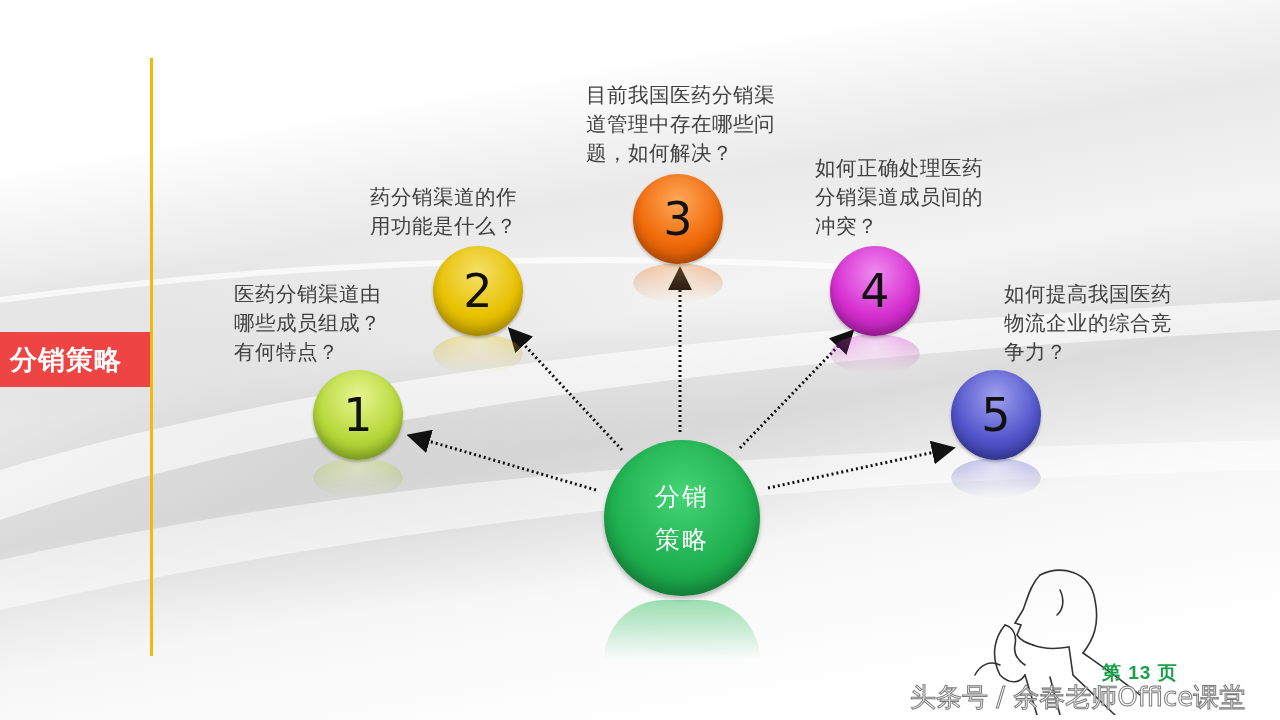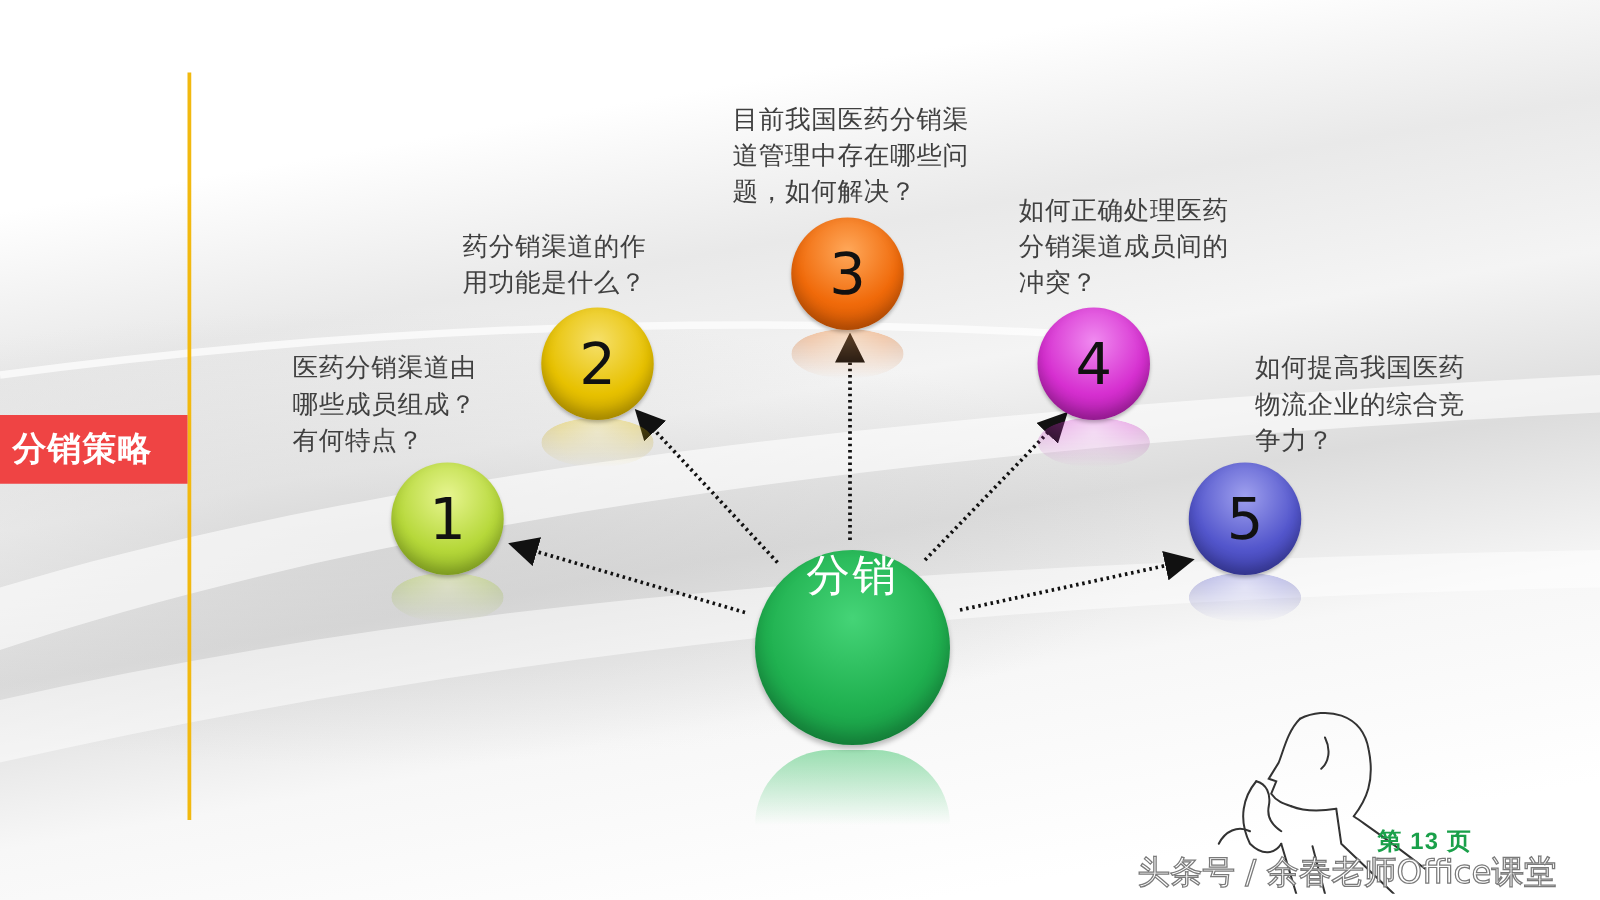--- a/index.html
+++ b/index.html
@@ -42,22 +42,22 @@
   }
   .c1 { background:radial-gradient(circle at 50% 30%, #e7f590 0%, #b6d83a 55%, #7ea21a 100%); }
   .c2 { background:radial-gradient(circle at 50% 30%, #f6e06a 0%, #e7c100 55%, #b08f00 100%); }
   .c3 { background:radial-gradient(circle at 50% 30%, #ffa85a 0%, #f06a0a 55%, #b84a00 100%); }
   .c4 { background:radial-gradient(circle at 50% 30%, #f08af0 0%, #d62fd0 55%, #93148f 100%); }
   .c5 { background:radial-gradient(circle at 50% 30%, #9fa0ee 0%, #5356cc 55%, #2e2f90 100%); }
   .center {
     position:absolute; left:604px; top:440px; width:156px; height:156px; border-radius:50%;
     background:radial-gradient(circle at 50% 35%, #45d477 0%, #20b150 55%, #11853a 100%);
     box-shadow: inset 0 -8px 14px rgba(0,0,0,0.2), 0 3px 4px rgba(0,0,0,0.25);
-    color:#fff; font-size:35px; line-height:43px; text-align:center;
-    display:flex; flex-direction:row; justify-content:center; letter-spacing:2px;
+    color:#fff; font-size:25px; line-height:43px; text-align:center;
+    display:flex; flex-direction:column; justify-content:center; letter-spacing:2px;
   }
   .center-refl {
     position:absolute; left:604px; top:600px; width:156px; height:60px; border-radius:78px 78px 0 0;
     background:linear-gradient(to bottom, rgba(40,190,90,0.45), rgba(255,255,255,0));
   }
   .page-num {
     position:absolute; left:1102px; top:660px; color:#1aa04a; font-size:19px;
     font-family:Liberation Sans, sans-serif; font-weight:bold; letter-spacing:1px;
   }
   .watermark {
@@ -121,20 +121,21 @@
 
 <div class="refl c4" style="left:830px;top:334px;width:90px;height:40px;"></div>
 <div class="circle c4" style="left:830px;top:246px;width:90px;height:90px;">4</div>
 
 <div class="refl c5" style="left:951px;top:458px;width:90px;height:40px;"></div>
 <div class="circle c5" style="left:951px;top:370px;width:90px;height:90px;">5</div>
 
 <div class="center-refl"></div>
 <div class="center">
   <span>分销</span>
+  <span>策略</span>
 </div>
 
 <svg class="sketch" width="200" height="150">
   <g stroke="#333" stroke-width="1.6" fill="none" stroke-linecap="round">
     <path d="M75 10 C 95 0, 125 5, 130 35 C 135 60, 128 75, 118 88"></path>
     <path d="M75 10 C 65 20, 62 35, 58 45 L50 58 L56 60 L52 70 C 56 76, 62 78, 68 80"></path>
     <path d="M68 80 C 78 84, 92 84, 104 82"></path>
     <path d="M104 82 L108 110 L150 150"></path>
     <path d="M118 88 C 135 100, 150 110, 175 130"></path>
     <path d="M40 60 C 30 72, 25 90, 35 110 C 45 120, 55 118, 60 110"></path>

